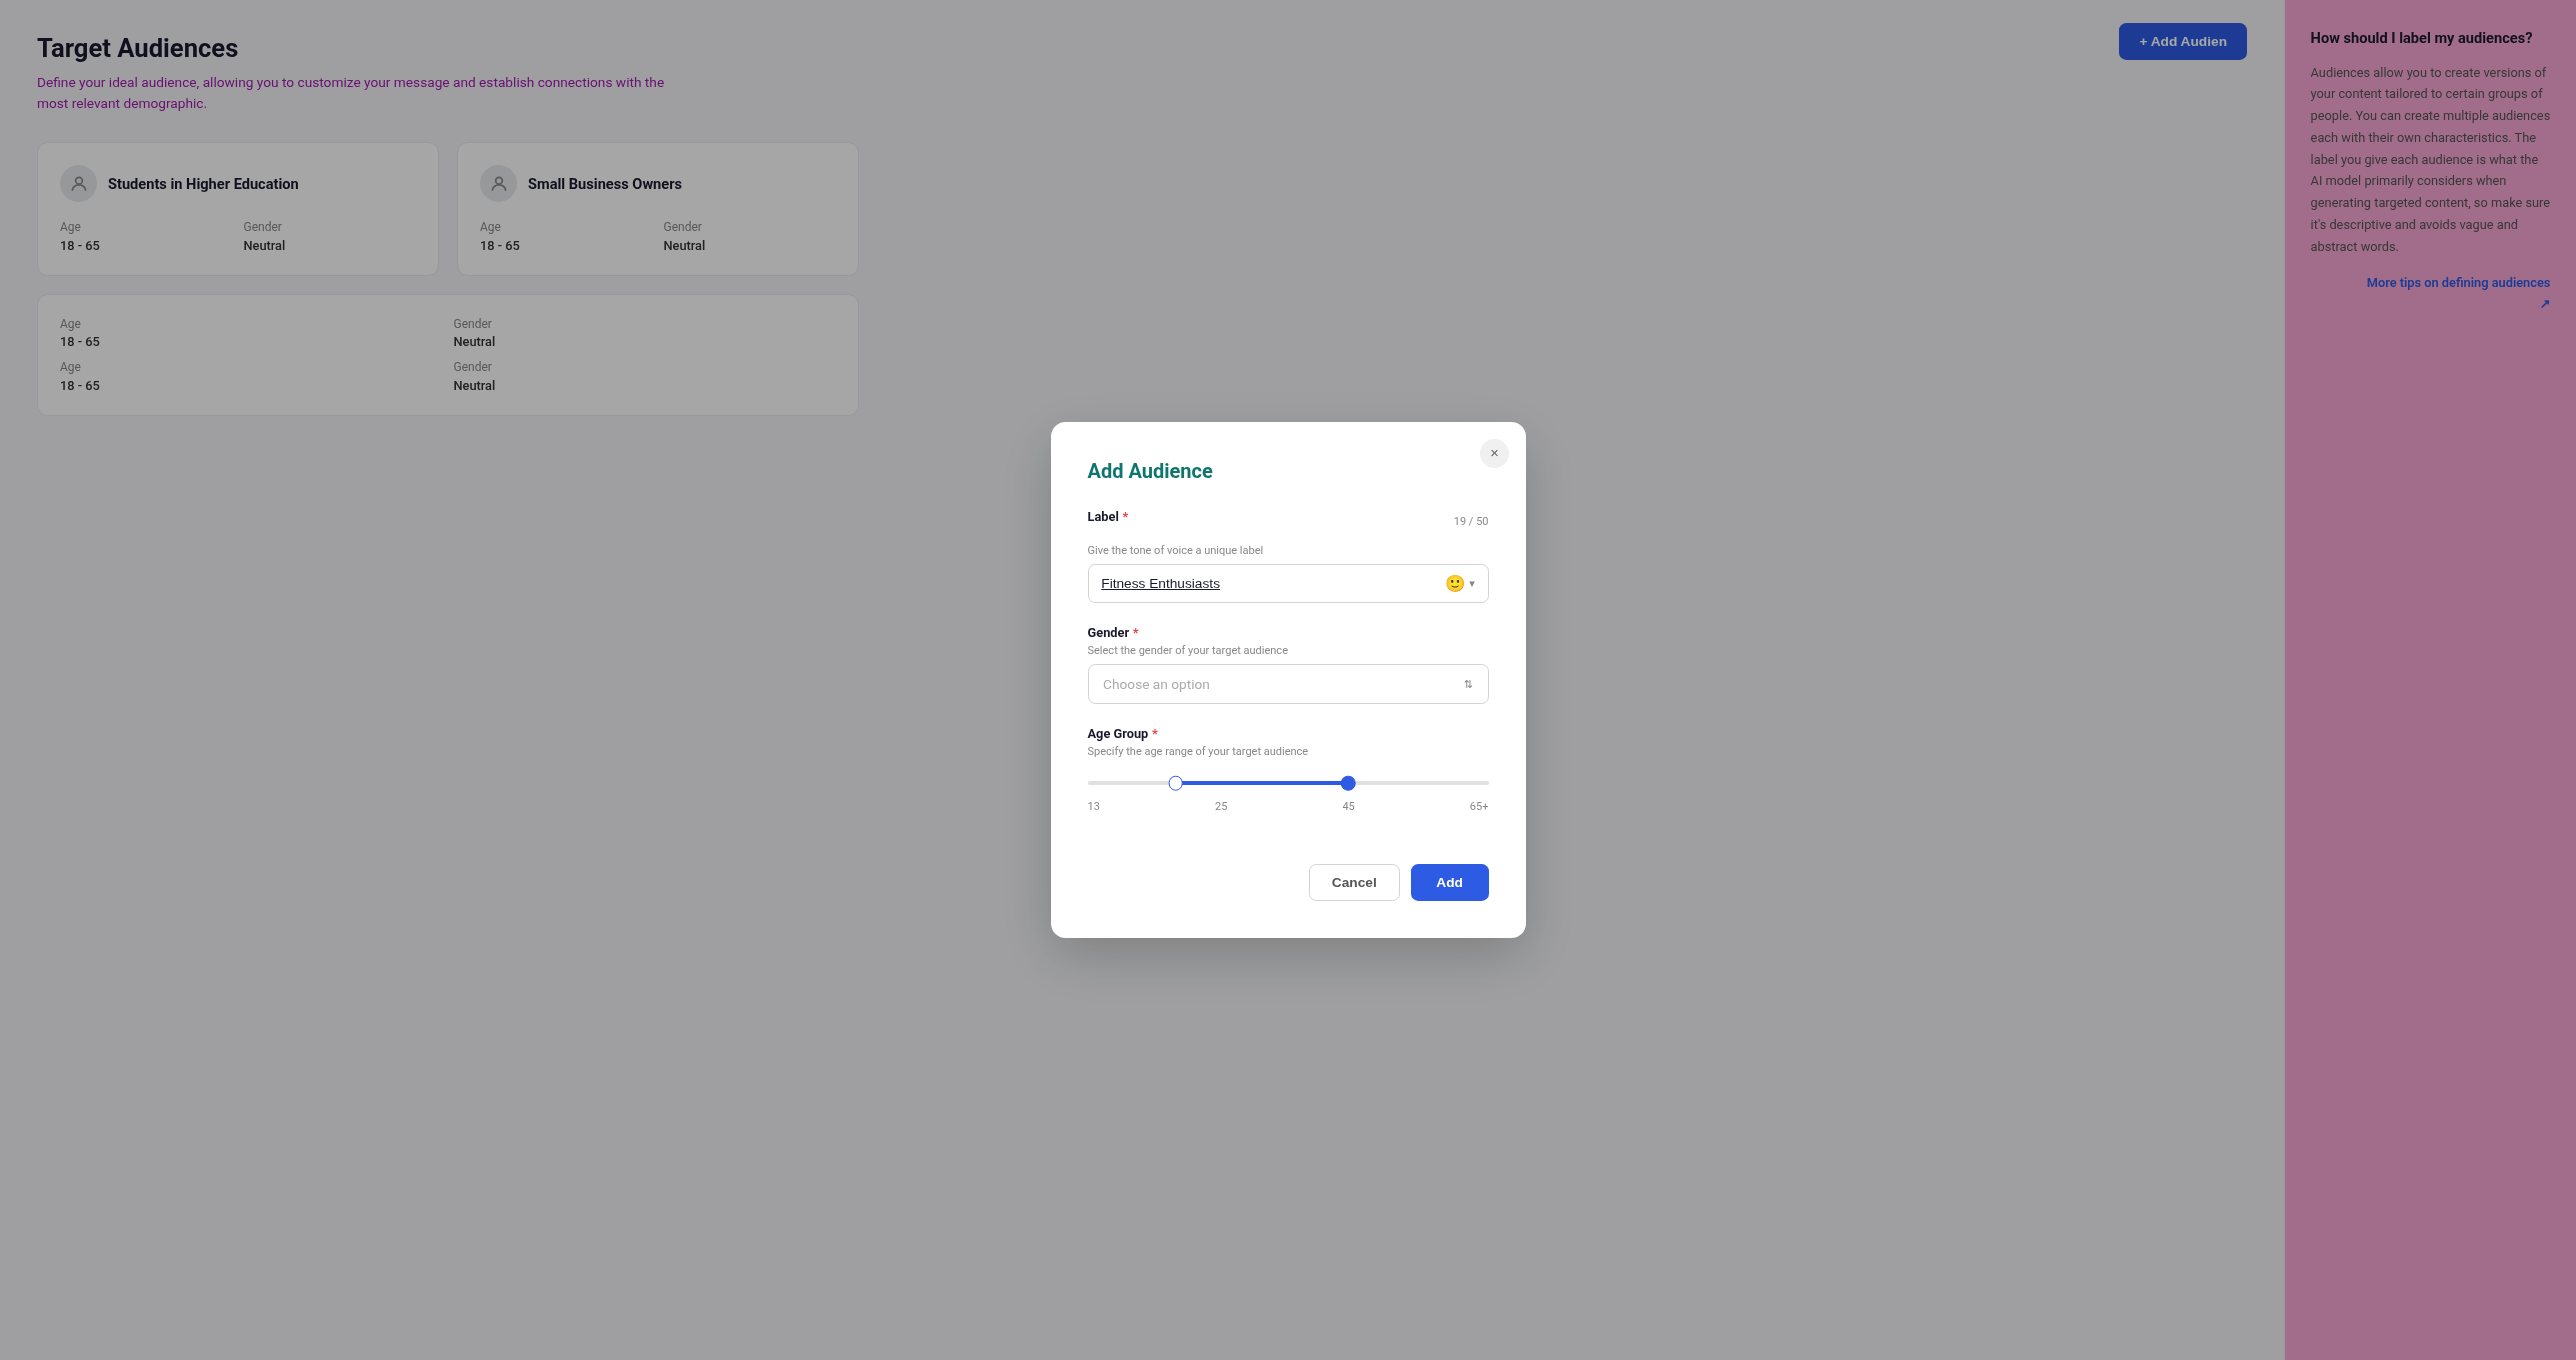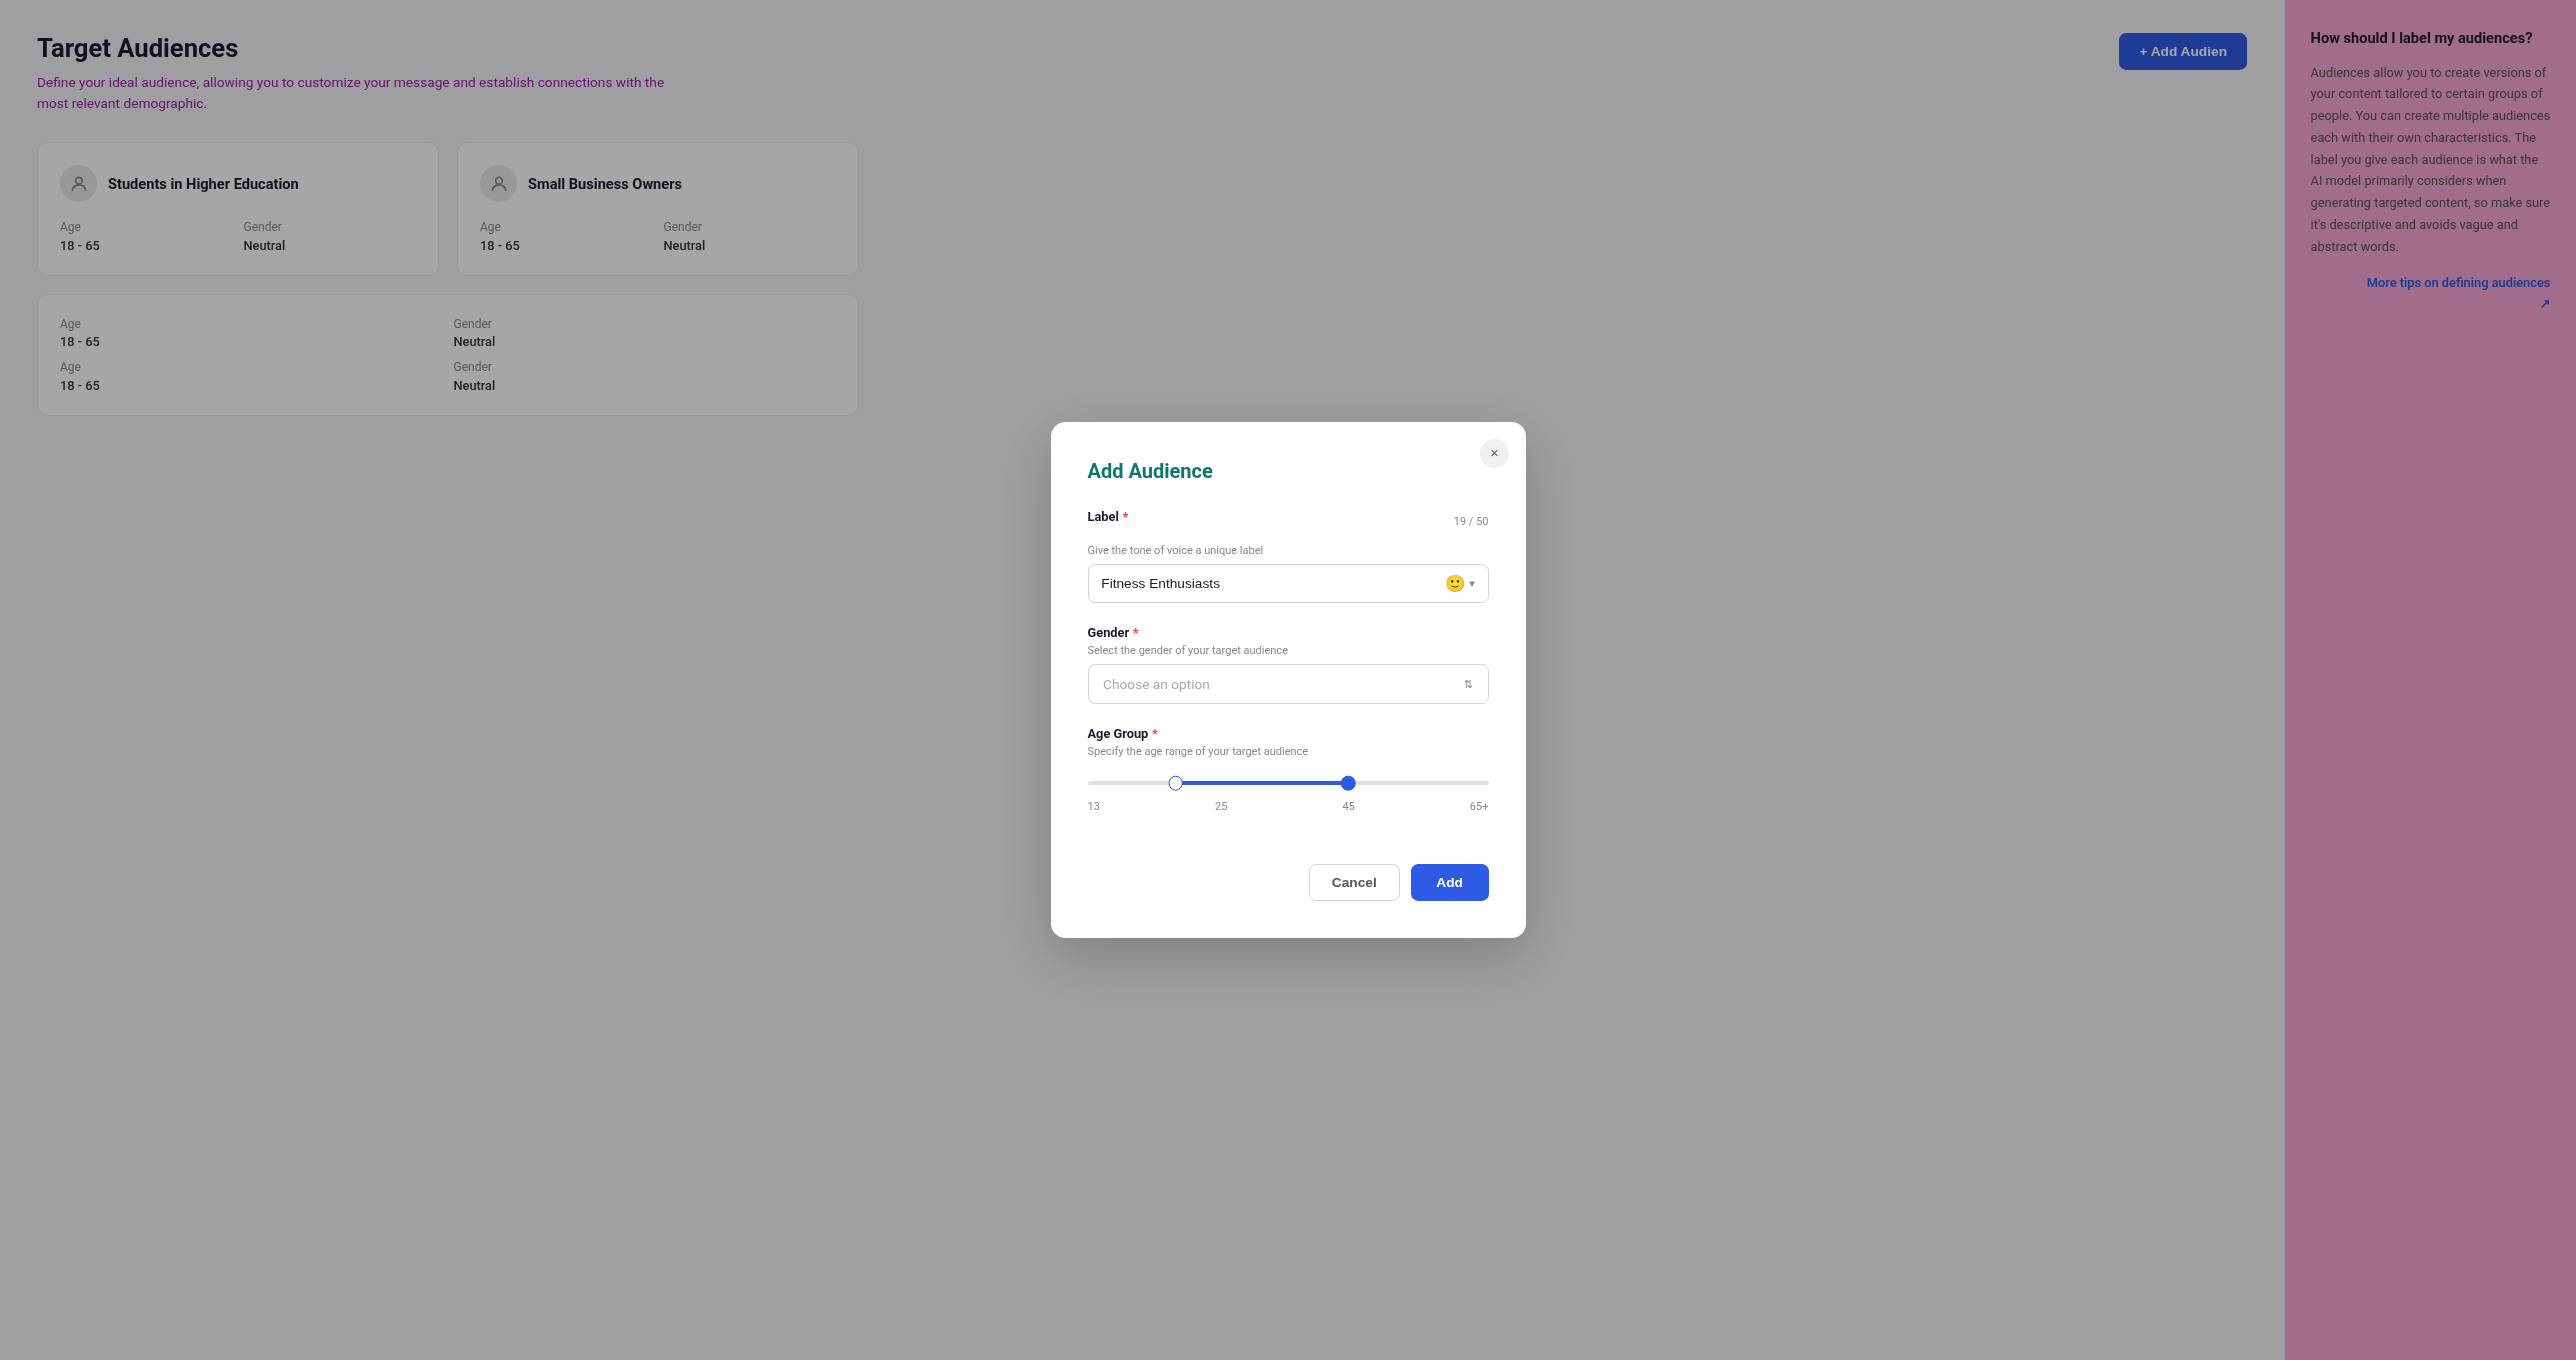--- a/index.html
+++ b/index.html
@@ -39,21 +39,21 @@
       gap: 7.3px;
       background: #2d5be3;
       color: white;
       border: none;
       border-radius: 7.3px;
       padding: 11px 20px;
       font-size: 13.7px;
       font-weight: 600;
       cursor: pointer;
       position: absolute;
-      top: 33px;
+      top: 23px;
       right: 37px;
     }
 
     .audience-cards {
       display: grid;
       grid-template-columns: 1fr 1fr;
       gap: 18px;
       max-width: 822px;
     }
 
@@ -326,20 +326,21 @@
       padding: 9px 12.8px;
     }
 
     .input-row input {
       flex: 1;
       border: none;
       outline: none;
       font-size: 13.7px;
       color: #1a1a2e;
       background: transparent;
+      text-decoration: underline;
     }
 
     .label-row {
       display: flex;
       justify-content: space-between;
       align-items: flex-end;
       margin-bottom: 16px;
     }
   </style>
 </head>

